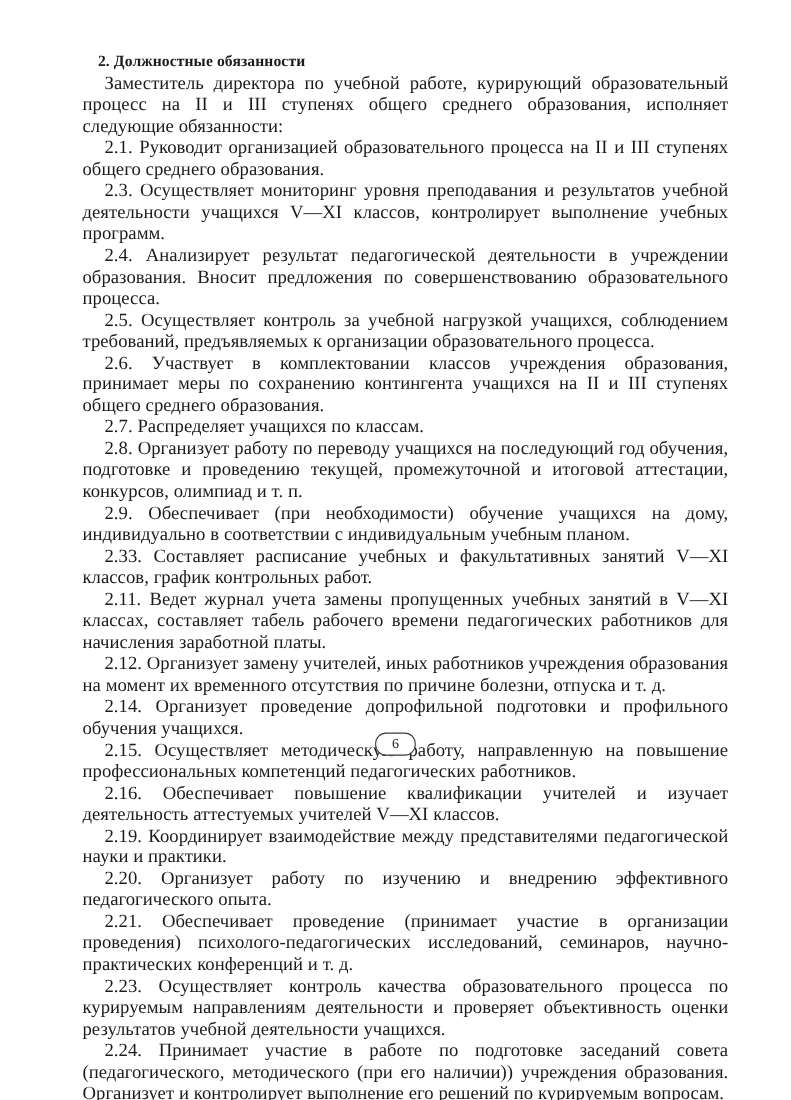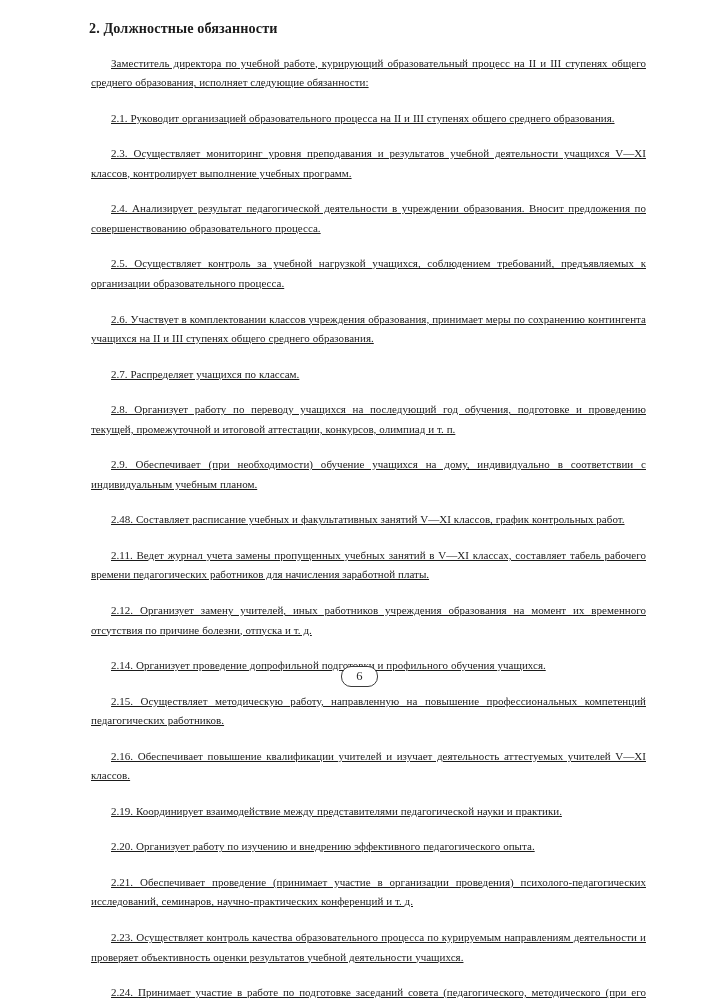--- a/index.html
+++ b/index.html
@@ -14,44 +14,43 @@
     overflow: hidden;
     font-family: "Liberation Serif", "DejaVu Serif", serif;
     color: #1b1b1b;
     -webkit-font-smoothing: antialiased;
   }
   .page {
     position: relative;
     width: 719px;
     height: 725px;
     box-sizing: border-box;
-    padding: 20px 57px 0 75px;
+    padding: 48px 57px 0 75px;
     background: #ffffff;
   }
   .doc-body {
     width: 100%;
   }
   .heading {
     font-weight: bold;
     font-size: 14.2px;
     line-height: 17.6px;
     margin: 0 0 0 14px;
     letter-spacing: .1px;
     text-align: left;
   }
   .para {
-    margin: 16px;
-    font-size: 11px;
+    margin: 0;
+    font-size: 17px;
     line-height: 19.55px;
     text-align: justify;
     text-indent: 20px;
     hyphens: manual;
     letter-spacing: .02px;
     word-spacing: .1px;
-    text-decoration: underline;
   }
   .pagenum-wrap {
     position: absolute;
     left: 0;
     right: 0;
     bottom: 38px;
     display: flex;
     justify-content: center;
     align-items: center;
   }
@@ -84,21 +83,21 @@
 
     <div>
       <p class="para">2.1. Руководит организацией образовательного процесса на II и III ступенях общего среднего образования.</p>
       <p class="para">2.3. Осуществляет мониторинг уровня преподавания и результатов учебной деятельности учащихся V—XI классов, контролирует выполнение учебных программ.</p>
       <p class="para">2.4. Анализирует результат педагогической деятельности в учреждении образования. Вносит предложения по совершенствованию образовательного процесса.</p>
       <p class="para">2.5. Осуществляет контроль за учебной нагрузкой учащихся, соблюдением требований, предъявляемых к организации образовательного процесса.</p>
       <p class="para">2.6. Участвует в комплектовании классов учреждения образования, принимает меры по сохранению контингента учащихся на II и III ступенях общего среднего образования.</p>
       <p class="para">2.7. Распределяет учащихся по классам.</p>
       <p class="para">2.8. Организует работу по переводу учащихся на последующий год обучения, подготовке и проведению текущей, промежуточной и итоговой аттестации, конкурсов, олимпиад и т. п.</p>
       <p class="para">2.9. Обеспечивает (при необходимости) обучение учащихся на дому, индивидуально в соответствии с индивидуальным учебным планом.</p>
-      <p class="para">2.48. Составляет расписание учебных и факультативных занятий V—XI классов, график контрольных работ.</p>
+      <p class="para">2.33. Составляет расписание учебных и факультативных занятий V—XI классов, график контрольных работ.</p>
       <p class="para">2.11. Ведет журнал учета замены пропущенных учебных занятий в V—XI классах, составляет табель рабочего времени педагогических работников для начисления заработной платы.</p>
       <p class="para">2.12. Организует замену учителей, иных работников учреждения образования на момент их временного отсутствия по причине болезни, отпуска и т. д.</p>
       <p class="para">2.14. Организует проведение допрофильной подготовки и профильного обучения учащихся.</p>
       <p class="para">2.15. Осуществляет методическую работу, направленную на повышение профессиональных компетенций педагогических работников.</p>
       <p class="para">2.16. Обеспечивает повышение квалификации учителей и изучает деятельность аттестуемых учителей V—XI классов.</p>
       <p class="para">2.19. Координирует взаимодействие между представителями педагогической науки и практики.</p>
       <p class="para">2.20. Организует работу по изучению и внедрению эффективного педагогического опыта.</p>
       <p class="para">2.21. Обеспечивает проведение (принимает участие в организации проведения) психолого-педагогических исследований, семинаров, научно-практических конференций и т. д.</p>
       <p class="para">2.23. Осуществляет контроль качества образовательного процесса по курируемым направлениям деятельности и проверяет объективность оценки результатов учебной деятельности учащихся.</p>
       <p class="para">2.24. Принимает участие в работе по подготовке заседаний совета (педагогического, методического (при его наличии)) учреждения образования. Организует и контролирует выполнение его решений по курируемым вопросам.</p>

